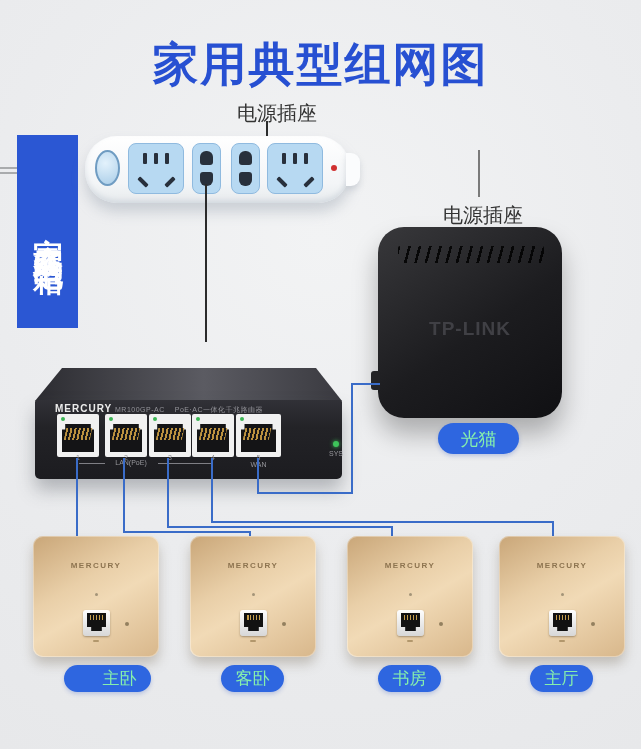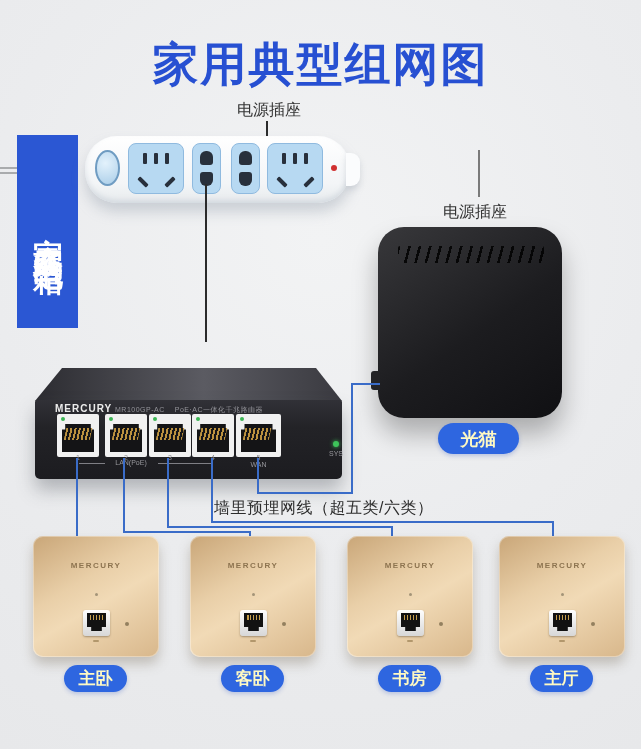--- a/index.html
+++ b/index.html
@@ -6,21 +6,21 @@
   #stage{
     position:relative; width:641px; height:749px; overflow:hidden;
     background:radial-gradient(circle at 50% 32%, #f2f3f4 0%, #ebecee 55%, #e7e8ea 100%);
     font-family:"Liberation Sans","DejaVu Sans",sans-serif;
   }
   .abs{position:absolute;}
   
   .title{left:0;right:0;top:34px;text-align:center;font-size:46px;font-weight:bold;
          color:#2750d2;letter-spacing:2px;}
   
-  .lbl{color:#333;font-size:16px;white-space:nowrap;}
+  .lbl{color:#333;font-size:20px;white-space:nowrap;}
   
   .ln-v{width:2px;background:#2b2b2b;}
   .ln-gray{width:2px;background:#7a7a7a;}
   .dot{width:8px;height:8px;border-radius:50%;background:#101010;}
   
   .weakbox{left:17px;top:135px;width:61px;height:193px;background:#2b57d3;
            display:flex;align-items:center;justify-content:center;}
   .weakbox span{writing-mode:vertical-rl;color:#fff;font-size:30px;font-weight:600;letter-spacing:7px;}
   .wire{height:2px;background:#a9abad;}
   
@@ -50,22 +50,22 @@
   
   .modem{left:378px;top:227px;width:184px;height:191px;border-radius:26px;
          background:linear-gradient(145deg,#38383b 0%,#1c1c1f 55%,#101013 100%);
          box-shadow:0 16px 26px rgba(0,0,0,.28);}
   .vents{left:398px;top:246px;width:146px;height:17px;border-radius:2px;opacity:.85;
          background:repeating-linear-gradient(105deg,#000 0 2.5px,transparent 2.5px 10px);}
   .modem-logo{left:378px;top:318px;width:184px;text-align:center;color:#404045;
               font-weight:bold;font-size:19px;letter-spacing:1px;}
   .modem-nub{left:371px;top:371px;width:9px;height:19px;background:#242427;border-radius:3px 0 0 3px;}
   
-  .pill{background:#2e66e0;color:#fef9c3;border-radius:16px;display:flex;align-items:center;
-        justify-content:center;font-weight:700;box-shadow:0 2px 4px rgba(40,80,190,.25);}
+  .pill{background:#2e66e0;color:#86efac;border-radius:16px;display:flex;align-items:center;
+        justify-content:center;font-weight:400;box-shadow:0 2px 4px rgba(40,80,190,.25);}
   .pill-modem{left:438px;top:423px;width:81px;height:31px;font-size:18px;}
   .room-pill{top:665px;width:63px;height:27px;font-size:17px;}
   
   .sw-top{left:35px;top:368px;width:307px;height:33px;
           clip-path:polygon(27px 0,281px 0,307px 33px,0 33px);
           background:linear-gradient(90deg,#2c2c31,#5b5b62 55%,#3a3a40);}
   .sw-front{left:35px;top:400px;width:307px;height:79px;border-radius:2px 2px 5px 5px;
             background:linear-gradient(#313137,#232327 35%,#1c1c20);
             box-shadow:0 11px 18px rgba(70,74,82,.35);}
   .sw-brand{left:55px;top:403px;color:#ececec;font-weight:bold;font-size:10px;letter-spacing:1px;}
@@ -159,20 +159,21 @@
   </div>
   <div class="abs led-red"></div>
 
   <div class="abs ln-v" style="left:205px;top:184px;height:158px;"></div>
 
   <div class="abs ln-gray" style="left:478px;top:150px;height:47px;"></div>
   <div class="abs lbl" style="left:443px;top:202px;">电源插座</div>
 
   <div class="abs modem"></div>
   <div class="abs vents"></div>
+  <div class="abs modem-logo">TP-LINK</div>
   <div class="abs modem-nub"></div>
   <div class="abs pill pill-modem">光猫</div>
 
   <div class="abs sw-top"></div>
   <div class="abs sw-front"></div>
   <div class="abs sw-brand">MERCURY</div>
   <div class="abs sw-model">
     <b>MR100GP-AC</b><span>PoE·AC一体化千兆路由器</span>
   </div>
   <div class="port" style="left:57px;">
@@ -220,21 +221,20 @@
   <div class="cab" style="left:167px;top:526px;width:226px;height:2px;"></div>
   <div class="cab" style="left:391px;top:526px;width:2px;height:13px;"></div>
   <div class="cab" style="left:211px;top:458px;width:2px;height:65px;"></div>
   <div class="cab" style="left:211px;top:521px;width:343px;height:2px;"></div>
   <div class="cab" style="left:552px;top:521px;width:2px;height:18px;"></div>
   <div class="cab" style="left:257px;top:458px;width:2px;height:36px;"></div>
   <div class="cab" style="left:257px;top:492px;width:96px;height:2px;"></div>
   <div class="cab" style="left:351px;top:383px;width:2px;height:111px;"></div>
   <div class="cab" style="left:351px;top:383px;width:29px;height:2px;"></div>
 
-  <div class="abs wall-lbl">墙里预埋网线（超五类/六类）</div>
 
   <div class="ap" style="left:33px;">
     <div class="ap-brand">MERCURY</div>
     <div class="ap-led"></div>
     <div class="ap-jackframe">
       <span class="ap-jack"></span>
       <span class="ap-pins"></span>
     </div>
     <span class="ap-dash" style="left:60px;top:104px;"></span>
     <span class="ap-reset"></span>
@@ -263,19 +263,19 @@
     <div class="ap-brand">MERCURY</div>
     <div class="ap-led"></div>
     <div class="ap-jackframe">
       <span class="ap-jack"></span>
       <span class="ap-pins"></span>
     </div>
     <span class="ap-dash" style="left:60px;top:104px;"></span>
     <span class="ap-reset"></span>
   </div>
 
-  <div class="abs pill room-pill" style="left:64px;">主卧</div>
+  <div class="abs pill room-pill" style="left:64px;padding-left:24px;">主卧</div>
   <div class="abs pill room-pill" style="left:221px;">客卧</div>
   <div class="abs pill room-pill" style="left:378px;">书房</div>
   <div class="abs pill room-pill" style="left:530px;">主厅</div>
 
 
 </div>
 
 </body></html>

